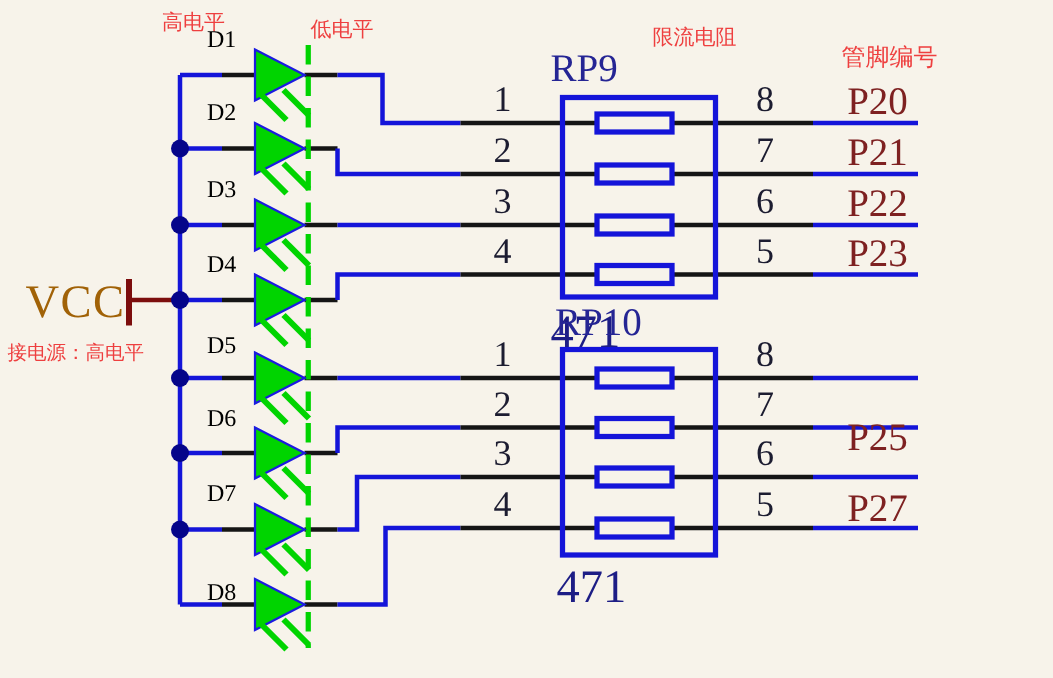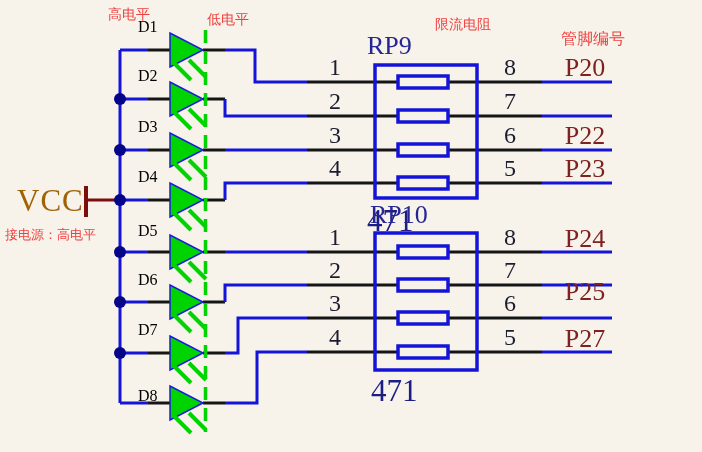--- a/index.html
+++ b/index.html
@@ -203,30 +203,30 @@
   <div class="lbl pinnum" style="left:320px;top:89px;">2</div>
   <div class="lbl pinnum" style="left:320px;top:123px;">3</div>
   <div class="lbl pinnum" style="left:320px;top:156px;">4</div>
 
   <div class="lbl pinnum" style="left:495px;top:55px;">8</div>
   <div class="lbl pinnum" style="left:495px;top:89px;">7</div>
   <div class="lbl pinnum" style="left:495px;top:123px;">6</div>
   <div class="lbl pinnum" style="left:495px;top:156px;">5</div>
 
   <div class="lbl outlabel" style="left:558px;top:55px;">P20</div>
+  <div class="lbl outlabel" style="left:558px;top:89px;">P21</div>
   <div class="lbl outlabel" style="left:558px;top:123px;">P22</div>
   <div class="lbl outlabel" style="left:558px;top:156px;">P23</div>
 
   <div class="lbl pinnum" style="left:320px;top:225px;">1</div>
   <div class="lbl pinnum" style="left:320px;top:258px;">2</div>
   <div class="lbl pinnum" style="left:320px;top:291px;">3</div>
   <div class="lbl pinnum" style="left:320px;top:325px;">4</div>
 
   <div class="lbl pinnum" style="left:495px;top:225px;">8</div>
   <div class="lbl pinnum" style="left:495px;top:258px;">7</div>
   <div class="lbl pinnum" style="left:495px;top:291px;">6</div>
   <div class="lbl pinnum" style="left:495px;top:325px;">5</div>
 
-  <div class="lbl outlabel" style="left:558px;top:226px;">P24</div>
   <div class="lbl outlabel" style="left:558px;top:259px;margin-top:20px;">P25</div>
   <div class="lbl outlabel" style="left:558px;top:326px;">P27</div>
 
 </div>
 
 </body></html>

